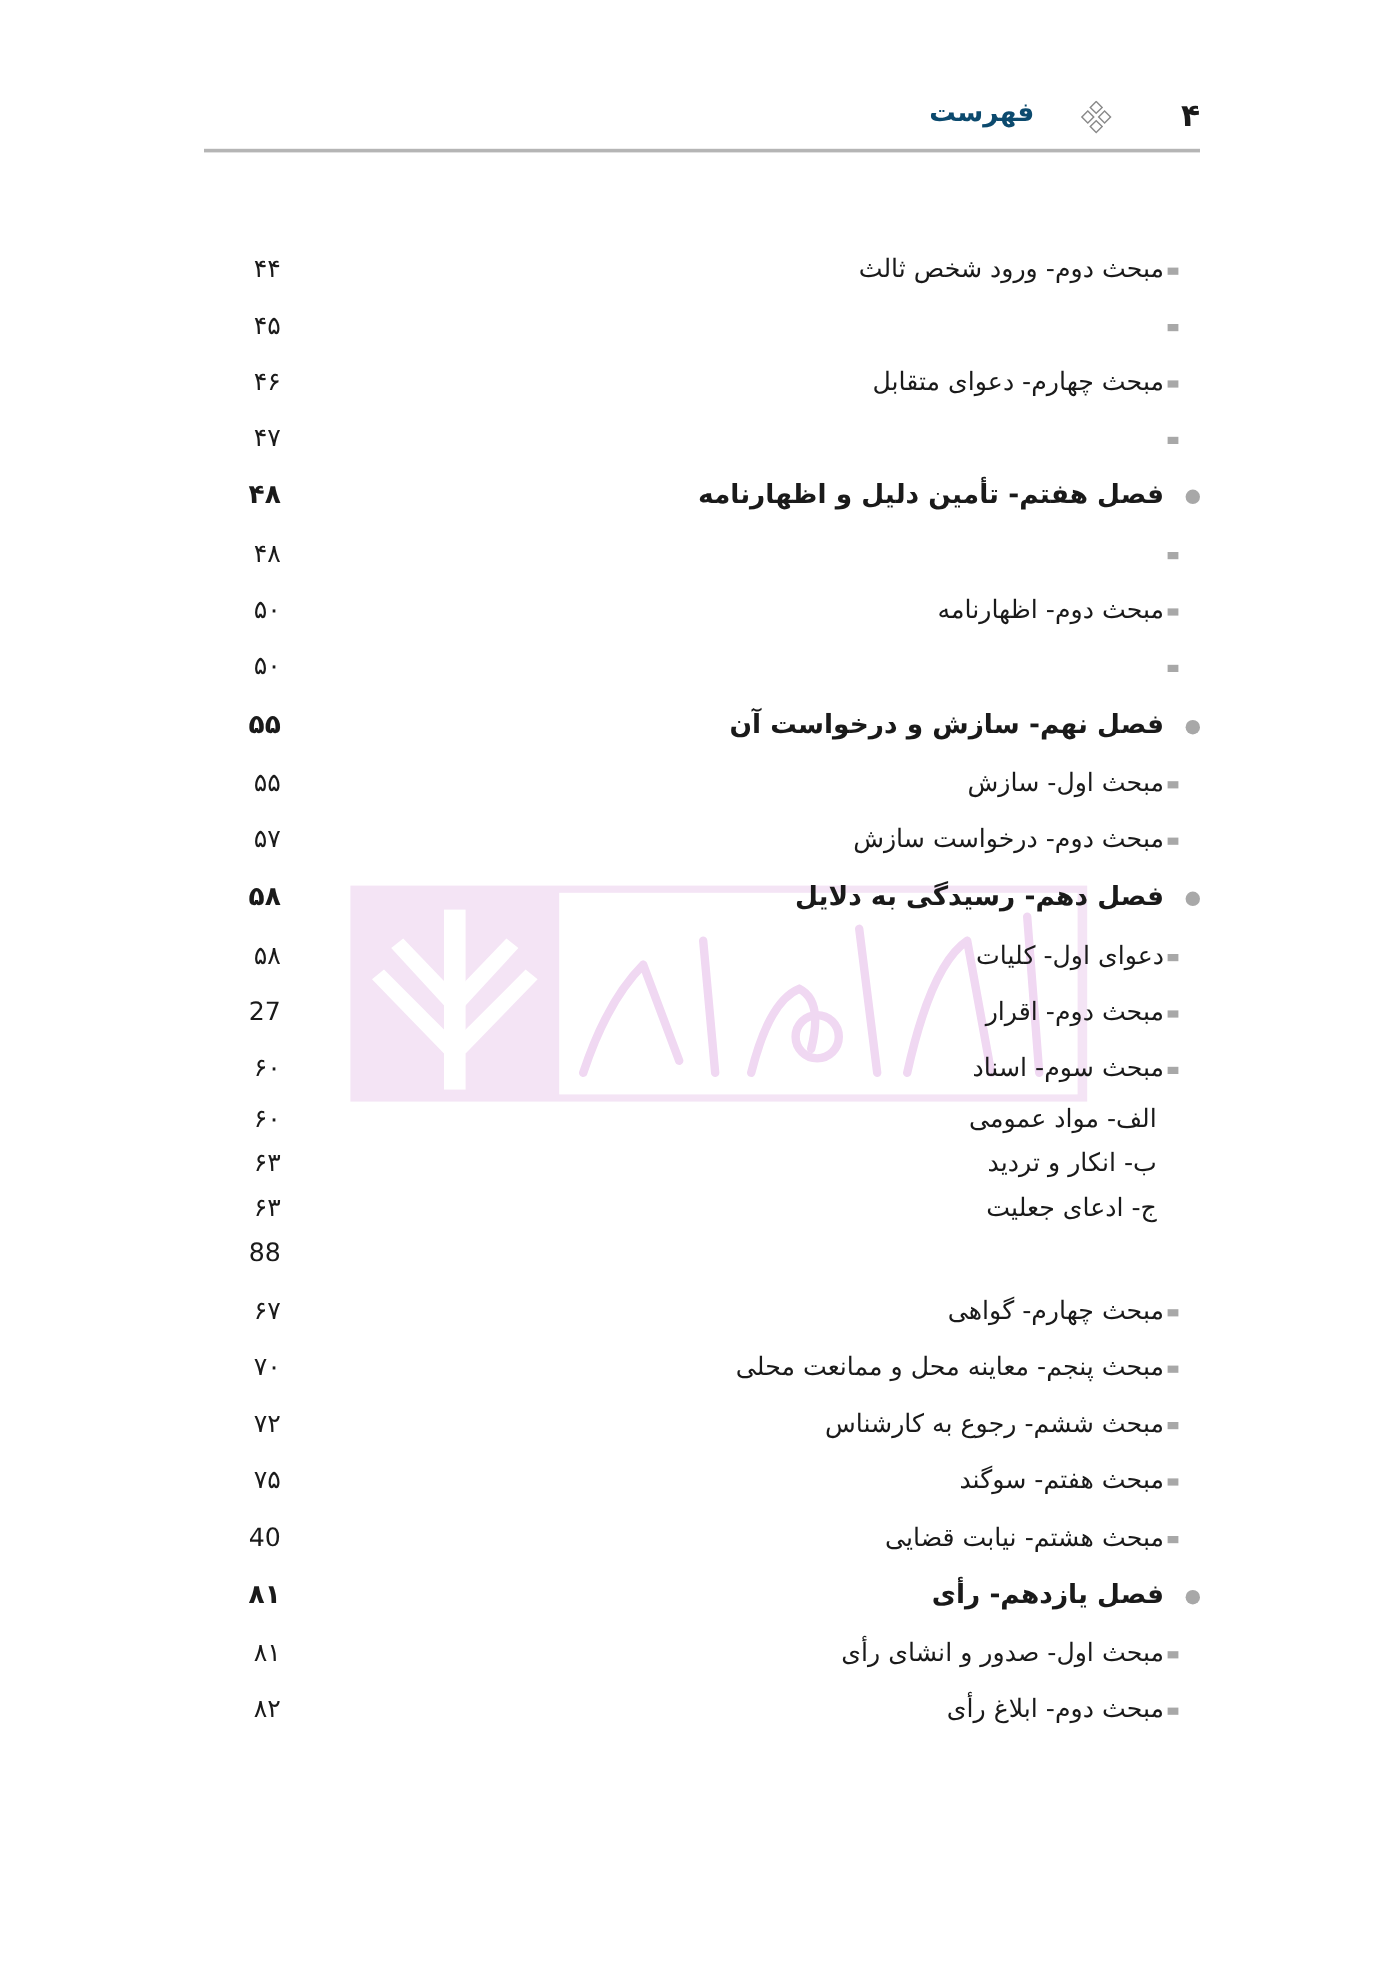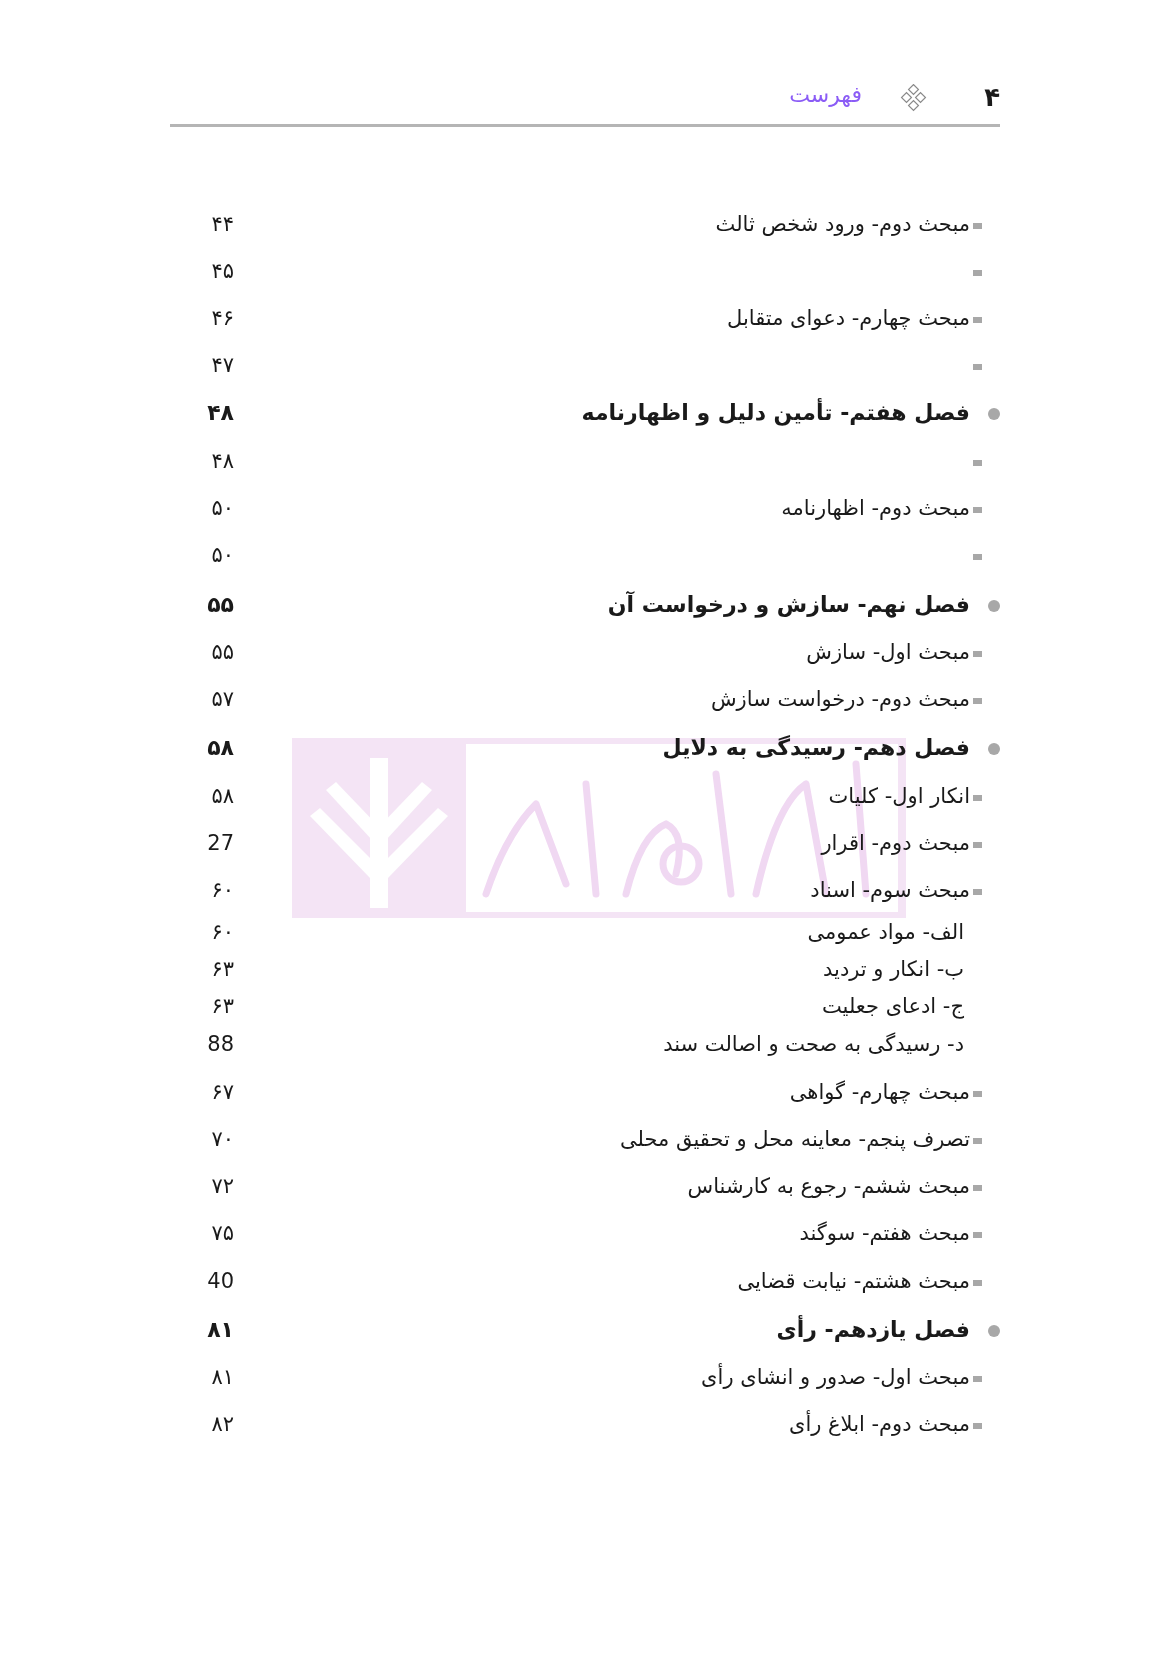--- a/index.html
+++ b/index.html
@@ -36,21 +36,22 @@
       right: 72px;
       top: 12px;
       width: 28px;
       height: 28px;
     }
     .header-title {
       position: absolute;
       right: 138px;
       top: 10px;
       font-size: 22px;
-      color: #8b5cf6;
+      color: #0c4a6e;
+      font-weight: bold;
     }
     .header-rule {
       position: absolute;
       left: 170px;
       top: 124px;
       width: 830px;
       height: 3px;
       background: #b5b5b5;
     }
 
@@ -233,21 +234,21 @@
   </div>
 
   <div class="toc-row chapter" style="top:728px">
     <span class="bullet-dot" style="right:0px"></span>
     <span class="toc-title" style="right:30px">فصل دهم- رسیدگی به دلایل</span>
     <span class="toc-page">۵۸</span>
   </div>
 
   <div class="toc-row" style="top:776px">
     <span class="bullet-sq" style="right:18px"></span>
-    <span class="toc-title" style="right:30px">انکار اول- کلیات</span>
+    <span class="toc-title" style="right:30px">دعوای اول- کلیات</span>
     <span class="toc-page">۵۸</span>
   </div>
 
   <div class="toc-row" style="top:823px">
     <span class="bullet-sq" style="right:18px"></span>
     <span class="toc-title" style="right:30px">مبحث دوم- اقرار</span>
     <span class="toc-page">27</span>
   </div>
 
   <div class="toc-row" style="top:870px">
@@ -265,33 +266,32 @@
     <span class="toc-title" style="right:36px">ب- انکار و تردید</span>
     <span class="toc-page">۶۳</span>
   </div>
 
   <div class="toc-row" style="top:986px">
     <span class="toc-title" style="right:36px">ج- ادعای جعلیت</span>
     <span class="toc-page">۶۳</span>
   </div>
 
   <div class="toc-row" style="top:1024px">
-    <span class="toc-title" style="right:36px">د- رسیدگی به صحت و اصالت سند</span>
     <span class="toc-page">88</span>
   </div>
 
   <div class="toc-row" style="top:1072px">
     <span class="bullet-sq" style="right:18px"></span>
     <span class="toc-title" style="right:30px">مبحث چهارم- گواهی</span>
     <span class="toc-page">۶۷</span>
   </div>
 
   <div class="toc-row" style="top:1119px">
     <span class="bullet-sq" style="right:18px"></span>
-    <span class="toc-title" style="right:30px">تصرف پنجم- معاینه محل و تحقیق محلی</span>
+    <span class="toc-title" style="right:30px">مبحث پنجم- معاینه محل و ممانعت محلی</span>
     <span class="toc-page">۷۰</span>
   </div>
 
   <div class="toc-row" style="top:1166px">
     <span class="bullet-sq" style="right:18px"></span>
     <span class="toc-title" style="right:30px">مبحث ششم- رجوع به کارشناس</span>
     <span class="toc-page">۷۲</span>
   </div>
 
   <div class="toc-row" style="top:1213px">

